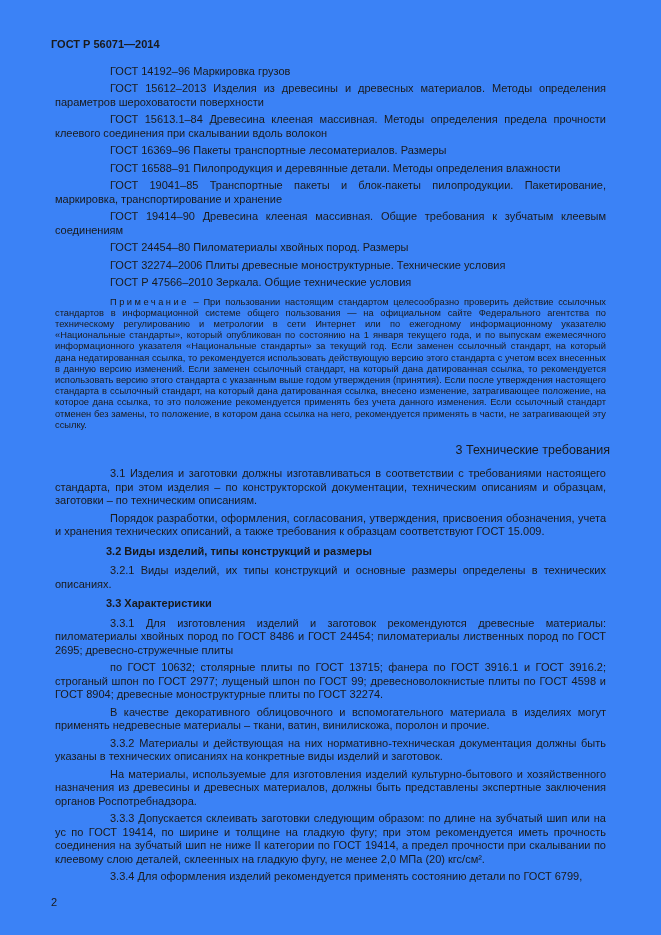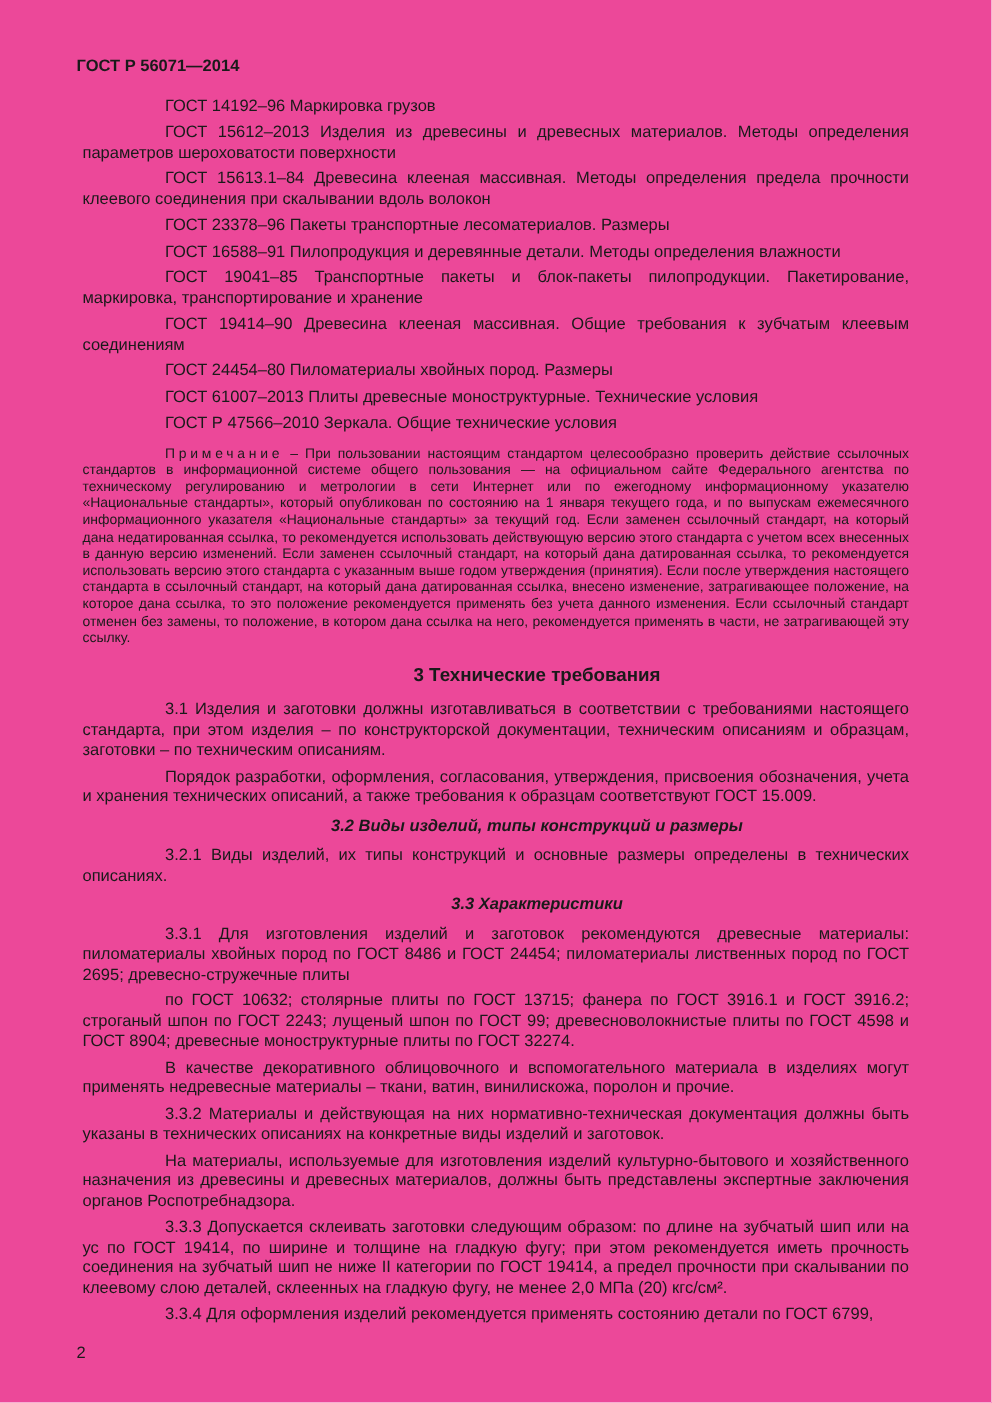--- a/index.html
+++ b/index.html
@@ -5,21 +5,21 @@
   * { box-sizing: border-box; }
   html, body { margin: 0; padding: 0; background: #ffffff; }
   body {
     width: 661px; height: 935px;
     font-family: "Liberation Sans", sans-serif;
     color: #1a1a1a;
   }
   .page {
     position: relative;
     width: 661px; height: 935px;
-    background: #ec4899;
+    background: #3b82f6;
     padding: 38px 51px 0 51px;
     font-size: 11px;
     line-height: 13.5px;
     overflow: hidden;
   }
   .doc-header {
     font-weight: bold;
     font-size: 11px;
     margin-bottom: 13px;
   }
@@ -29,69 +29,68 @@
     text-indent: 55px;
   }
   .note {
     font-size: 9.3px;
     line-height: 11.2px;
     margin-top: 7px;
   }
   .note-label { letter-spacing: 2.5px; }
   .section-heading {
     font-size: 12.5px;
-    font-weight: bold;
+    font-weight: normal;
     margin: 13px 0 10px 0;
     text-indent: 55px;
-    text-align: center;
+    text-align: right;
   }
   .sub {
     font-weight: bold;
     margin: 6px 0;
-    text-align: center;
-    font-style: italic;
+    text-align: left;
   }
   .page-number {
     position: absolute;
     left: 51px;
     bottom: 26px;
     font-size: 11px;
   }
 </style>
 </head>
 <body>
 
 <div class="page">
 
   <div class="doc-header">ГОСТ Р 56071—2014</div>
 
   <div>
     <p>ГОСТ 14192–96 Маркировка грузов</p>
     <p>ГОСТ 15612–2013 Изделия из древесины и древесных материалов. Методы определения параметров шероховатости поверхности</p>
     <p>ГОСТ 15613.1–84 Древесина клееная массивная. Методы определения предела прочности клеевого соединения при скалывании вдоль волокон</p>
-    <p>ГОСТ 23378–96 Пакеты транспортные лесоматериалов. Размеры</p>
+    <p>ГОСТ 16369–96 Пакеты транспортные лесоматериалов. Размеры</p>
     <p>ГОСТ 16588–91 Пилопродукция и деревянные детали. Методы определения влажности</p>
     <p>ГОСТ 19041–85 Транспортные пакеты и блок-пакеты пилопродукции. Пакетирование, маркировка, транспортирование и хранение</p>
     <p>ГОСТ 19414–90 Древесина клееная массивная. Общие требования к зубчатым клеевым соединениям</p>
     <p>ГОСТ 24454–80 Пиломатериалы хвойных пород. Размеры</p>
-    <p>ГОСТ 61007–2013 Плиты древесные моноструктурные. Технические условия</p>
+    <p>ГОСТ 32274–2006 Плиты древесные моноструктурные. Технические условия</p>
     <p>ГОСТ Р 47566–2010 Зеркала. Общие технические условия</p>
   </div>
 
   <p class="note"><span class="note-label">Примечание</span><span> – При пользовании настоящим стандартом целесообразно проверить действие ссылочных стандартов в информационной системе общего пользования — на официальном сайте Федерального агентства по техническому регулированию и метрологии в сети Интернет или по ежегодному информационному указателю «Национальные стандарты», который опубликован по состоянию на 1 января текущего года, и по выпускам ежемесячного информационного указателя «Национальные стандарты» за текущий год. Если заменен ссылочный стандарт, на который дана недатированная ссылка, то рекомендуется использовать действующую версию этого стандарта с учетом всех внесенных в данную версию изменений. Если заменен ссылочный стандарт, на который дана датированная ссылка, то рекомендуется использовать версию этого стандарта с указанным выше годом утверждения (принятия). Если после утверждения настоящего стандарта в ссылочный стандарт, на который дана датированная ссылка, внесено изменение, затрагивающее положение, на которое дана ссылка, то это положение рекомендуется применять без учета данного изменения. Если ссылочный стандарт отменен без замены, то положение, в котором дана ссылка на него, рекомендуется применять в части, не затрагивающей эту ссылку.</span></p>
 
   <div class="section-heading">3 Технические требования</div>
 
   <p>3.1 Изделия и заготовки должны изготавливаться в соответствии с требованиями настоящего стандарта, при этом изделия – по конструкторской документации, техническим описаниям и образцам, заготовки – по техническим описаниям.</p>
   <p>Порядок разработки, оформления, согласования, утверждения, присвоения обозначения, учета и хранения технических описаний, а также требования к образцам соответствуют ГОСТ 15.009.</p>
   <p class="sub">3.2 Виды изделий, типы конструкций и размеры</p>
   <p>3.2.1 Виды изделий, их типы конструкций и основные размеры определены в технических описаниях.</p>
   <p class="sub">3.3 Характеристики</p>
   <p>3.3.1 Для изготовления изделий и заготовок рекомендуются древесные материалы: пиломатериалы хвойных пород по ГОСТ 8486 и ГОСТ 24454; пиломатериалы лиственных пород по ГОСТ 2695; древесно-стружечные плиты</p>
-  <p>по ГОСТ 10632; столярные плиты по ГОСТ 13715; фанера по ГОСТ 3916.1 и ГОСТ 3916.2; строганый шпон по ГОСТ 2243; лущеный шпон по ГОСТ 99; древесноволокнистые плиты по ГОСТ 4598 и ГОСТ 8904; древесные моноструктурные плиты по ГОСТ 32274.</p>
+  <p>по ГОСТ 10632; столярные плиты по ГОСТ 13715; фанера по ГОСТ 3916.1 и ГОСТ 3916.2; строганый шпон по ГОСТ 2977; лущеный шпон по ГОСТ 99; древесноволокнистые плиты по ГОСТ 4598 и ГОСТ 8904; древесные моноструктурные плиты по ГОСТ 32274.</p>
   <p>В качестве декоративного облицовочного и вспомогательного материала в изделиях могут применять недревесные материалы – ткани, ватин, винилискожа, поролон и прочие.</p>
   <p>3.3.2 Материалы и действующая на них нормативно-техническая документация должны быть указаны в технических описаниях на конкретные виды изделий и заготовок.</p>
   <p>На материалы, используемые для изготовления изделий культурно-бытового и хозяйственного назначения из древесины и древесных материалов, должны быть представлены экспертные заключения органов Роспотребнадзора.</p>
   <p>3.3.3 Допускается склеивать заготовки следующим образом: по длине на зубчатый шип или на ус по ГОСТ 19414, по ширине и толщине на гладкую фугу; при этом рекомендуется иметь прочность соединения на зубчатый шип не ниже II категории по ГОСТ 19414, а предел прочности при скалывании по клеевому слою деталей, склеенных на гладкую фугу, не менее 2,0 МПа (20) кгс/см².</p>
   <p>3.3.4 Для оформления изделий рекомендуется применять состоянию детали по ГОСТ 6799,</p>
 
   <div class="page-number">2</div>
 
 </div>
 

